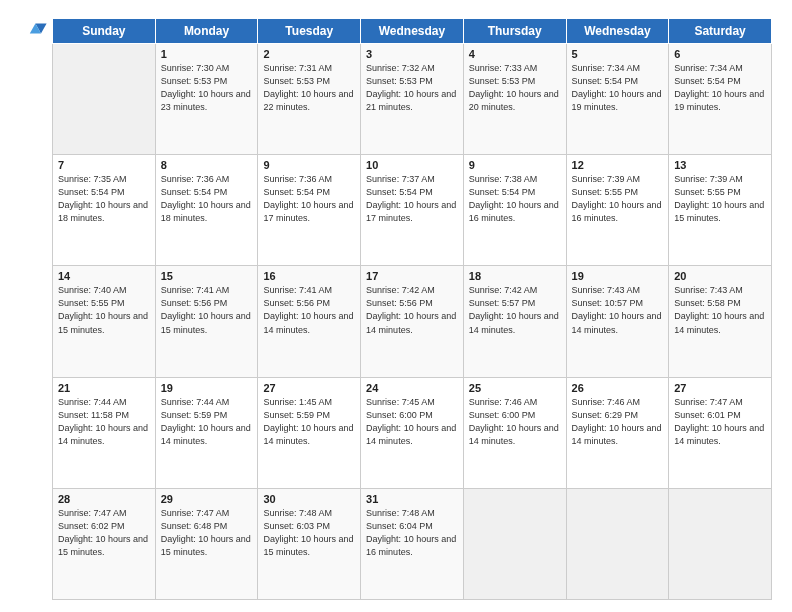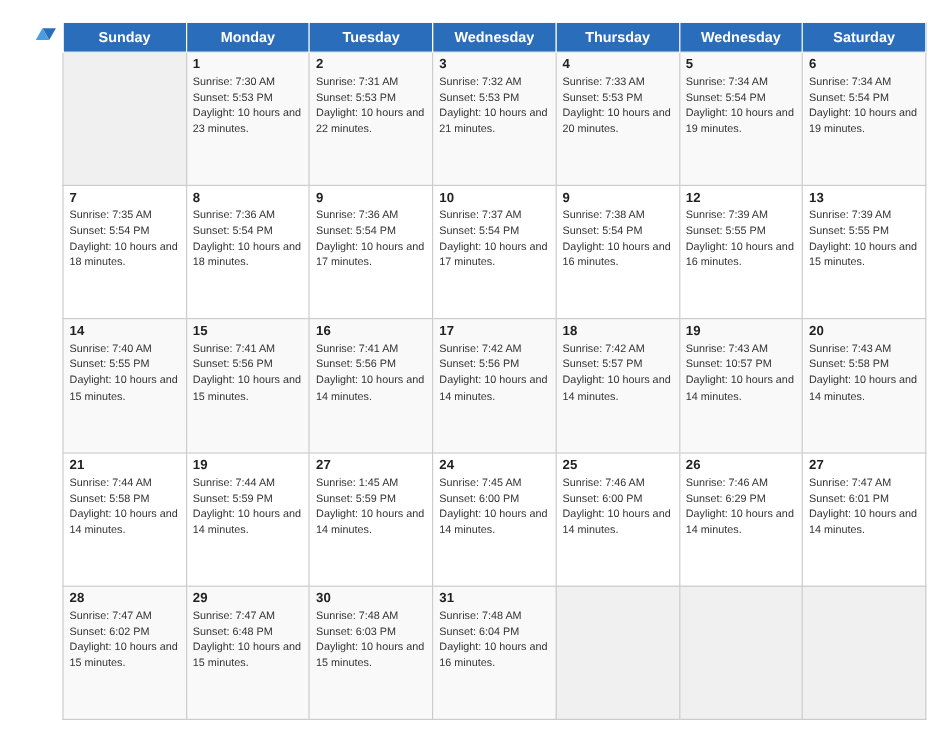--- a/index.html
+++ b/index.html
@@ -275,21 +275,21 @@
             <div class="day-info">Sunrise: 7:43 AM
 Sunset: 5:58 PM
 Daylight: 10 hours
 and 14 minutes.</div>
           </td>
         </tr>
         <tr>
           <td>
             <span class="day-num">21</span>
             <div class="day-info">Sunrise: 7:44 AM
-Sunset: 5:58 PM
+Sunset: 11:58 PM
 Daylight: 10 hours
 and 14 minutes.</div>
           </td>
           <td>
             <span class="day-num">19</span>
             <div class="day-info">Sunrise: 7:44 AM
 Sunset: 5:59 PM
 Daylight: 10 hours
 and 14 minutes.</div>
           </td>

